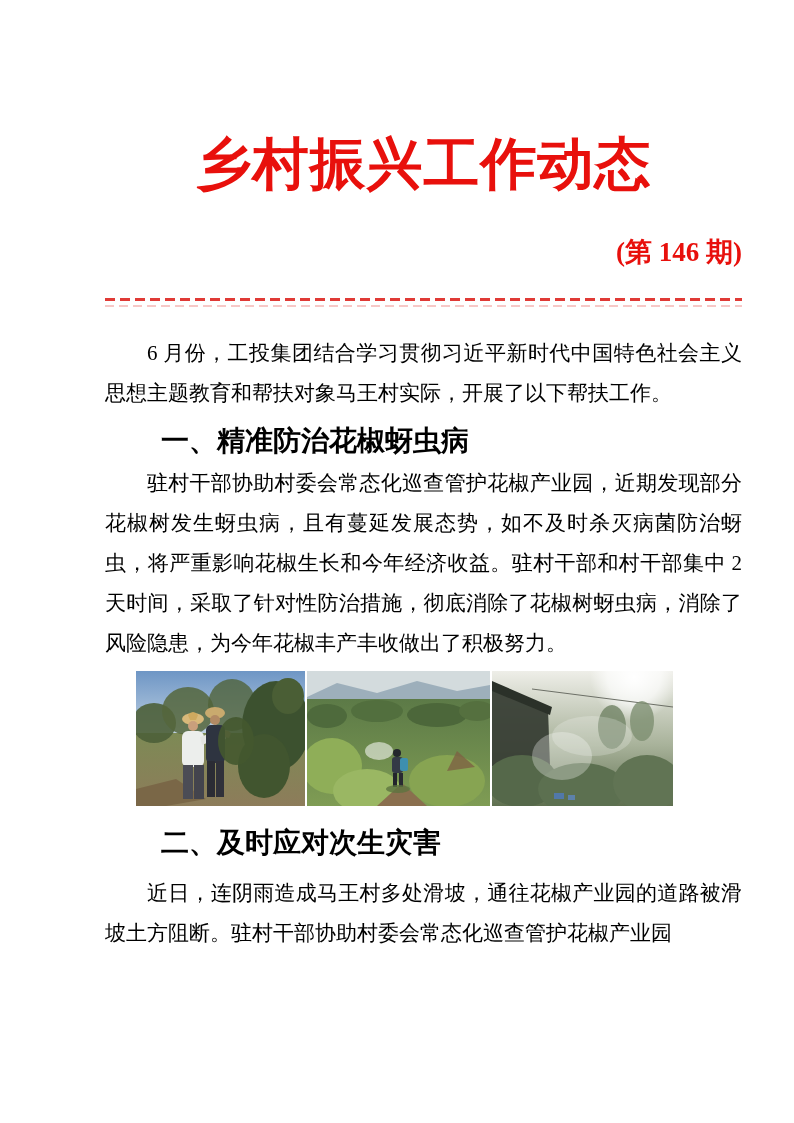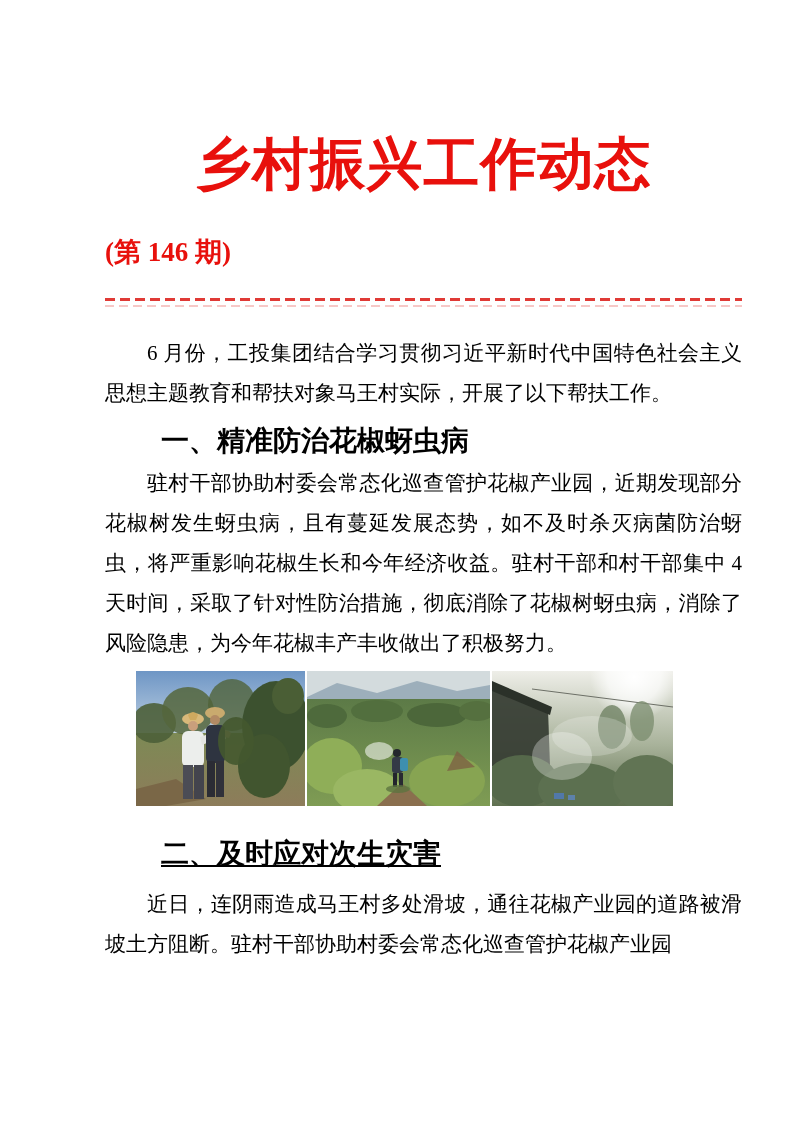--- a/index.html
+++ b/index.html
@@ -33,21 +33,21 @@
     text-align:center;
     color:var(--accent-red);
     letter-spacing:1px;
   }
   .doc-issue{
     margin-top:33px;
     font-family:"Liberation Serif","DejaVu Serif",serif;
     font-weight:bold;
     font-size:27px;
     line-height:36px;
-    text-align:left;
+    text-align:right;
     color:var(--accent-red);
   }
   .separator{margin-top:28px;}
   .sep-line-main{
     height:3px;
     background:repeating-linear-gradient(90deg,var(--sep-red) 0 10px,transparent 10px 15px);
   }
   .sep-line-faint{
     height:2px;
     margin-top:4px;
@@ -80,21 +80,21 @@
     gap:2px;
     height:135px;
   }
   .photo{
     height:135px;
     overflow:hidden;
     flex:0 0 auto;
     display:block;
   }
   .photo svg{display:block;}
-  .heading-2{margin-top:28px;text-decoration:underline;}
+  .heading-2{margin-top:17px;}
   .section-2-para{margin-top:10px;}
 </style>
 </head>
 <body>
 
 <div class="page">
   <div class="content">
 
     <h1 class="doc-title">乡村振兴工作动态</h1>
 
@@ -102,21 +102,21 @@
 
     <div class="separator">
       <div class="sep-line-main"></div>
       <div class="sep-line-faint"></div>
     </div>
 
     <p class="body-para intro-para">6 月份，工投集团结合学习贯彻习近平新时代中国特色社会主义思想主题教育和帮扶对象马王村实际，开展了以下帮扶工作。</p>
 
     <h2 class="section-heading heading-1">一、精准防治花椒蚜虫病</h2>
 
-    <p class="body-para section-1-para">驻村干部协助村委会常态化巡查管护花椒产业园，近期发现部分花椒树发生蚜虫病，且有蔓延发展态势，如不及时杀灭病菌防治蚜虫，将严重影响花椒生长和今年经济收益。驻村干部和村干部集中 4 天时间，采取了针对性防治措施，彻底消除了花椒树蚜虫病，消除了风险隐患，为今年花椒丰产丰收做出了积极努力。</p>
+    <p class="body-para section-1-para">驻村干部协助村委会常态化巡查管护花椒产业园，近期发现部分花椒树发生蚜虫病，且有蔓延发展态势，如不及时杀灭病菌防治蚜虫，将严重影响花椒生长和今年经济收益。驻村干部和村干部集中 2 天时间，采取了针对性防治措施，彻底消除了花椒树蚜虫病，消除了风险隐患，为今年花椒丰产丰收做出了积极努力。</p>
 
     <div class="photo-row">
 
       <figure class="photo" style="width:169px">
         <svg width="169" height="135" viewBox="0 0 169 135" xmlns="http://www.w3.org/2000/svg">
           <defs>
             <linearGradient id="p1sky" x1="0" y1="0" x2="0" y2="1">
               <stop offset="0" stop-color="#6e96c5"></stop>
                 <stop offset="1" stop-color="#c9d8e6"></stop>
             </linearGradient>

